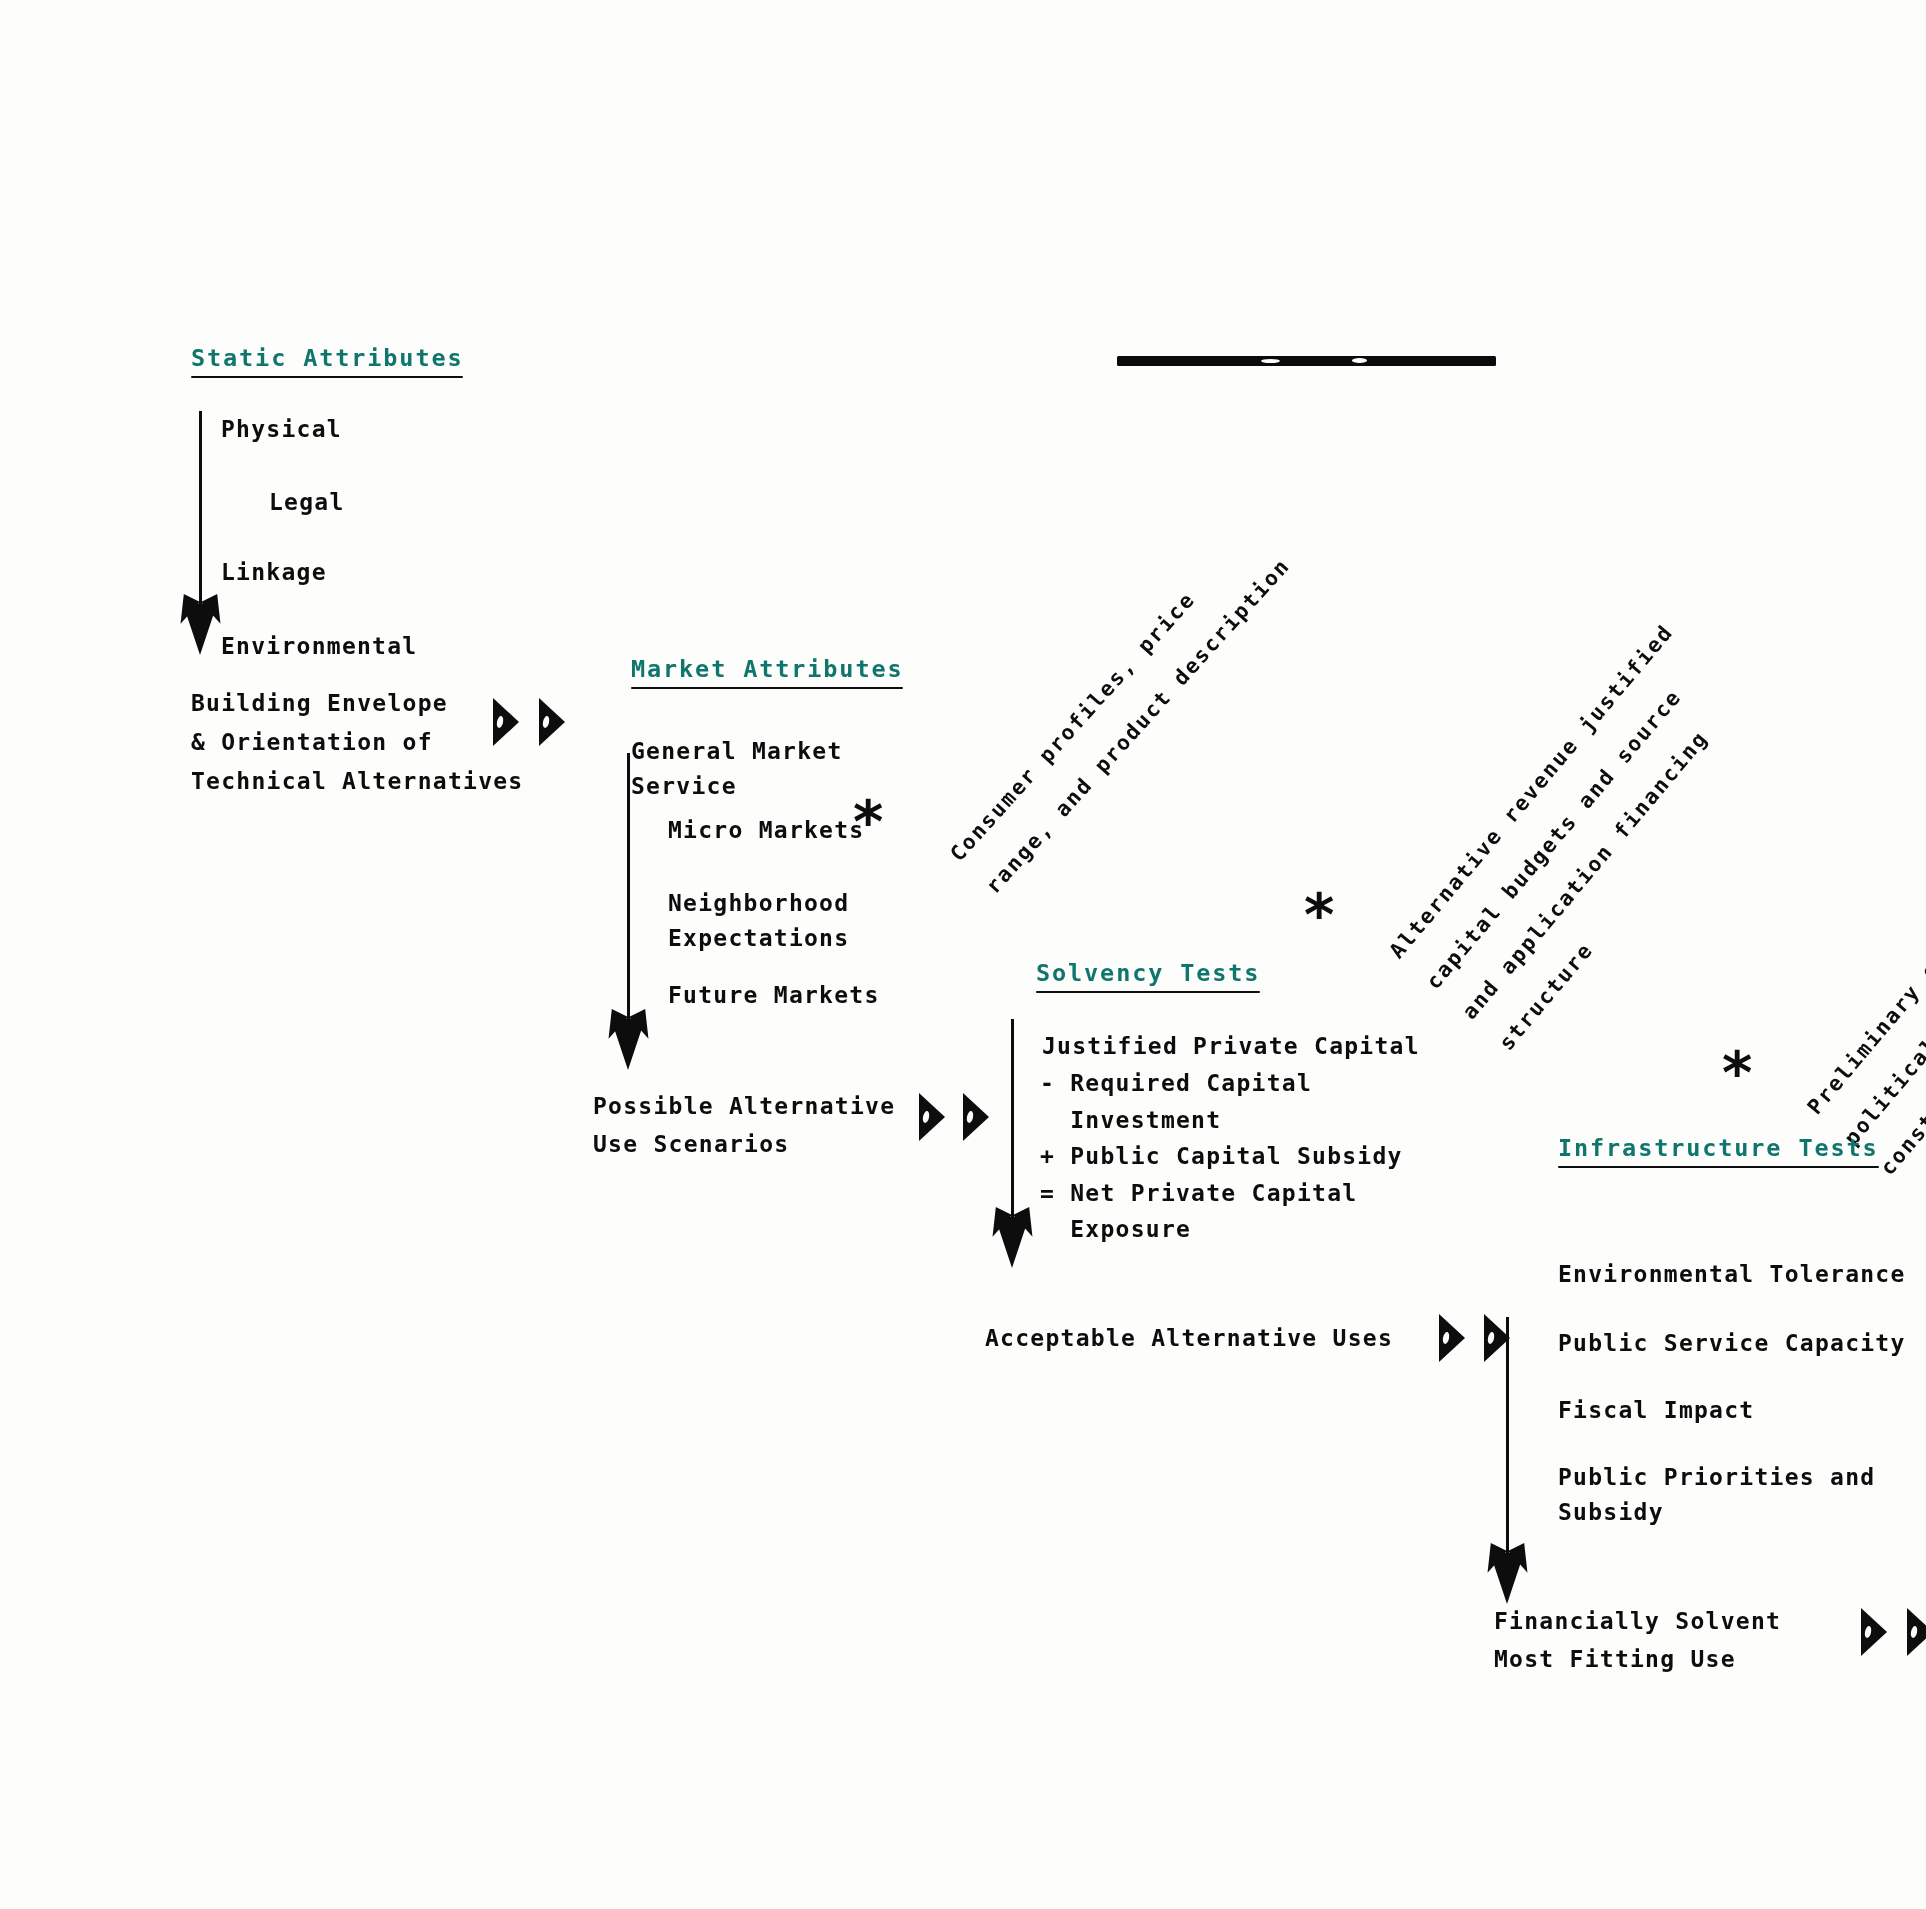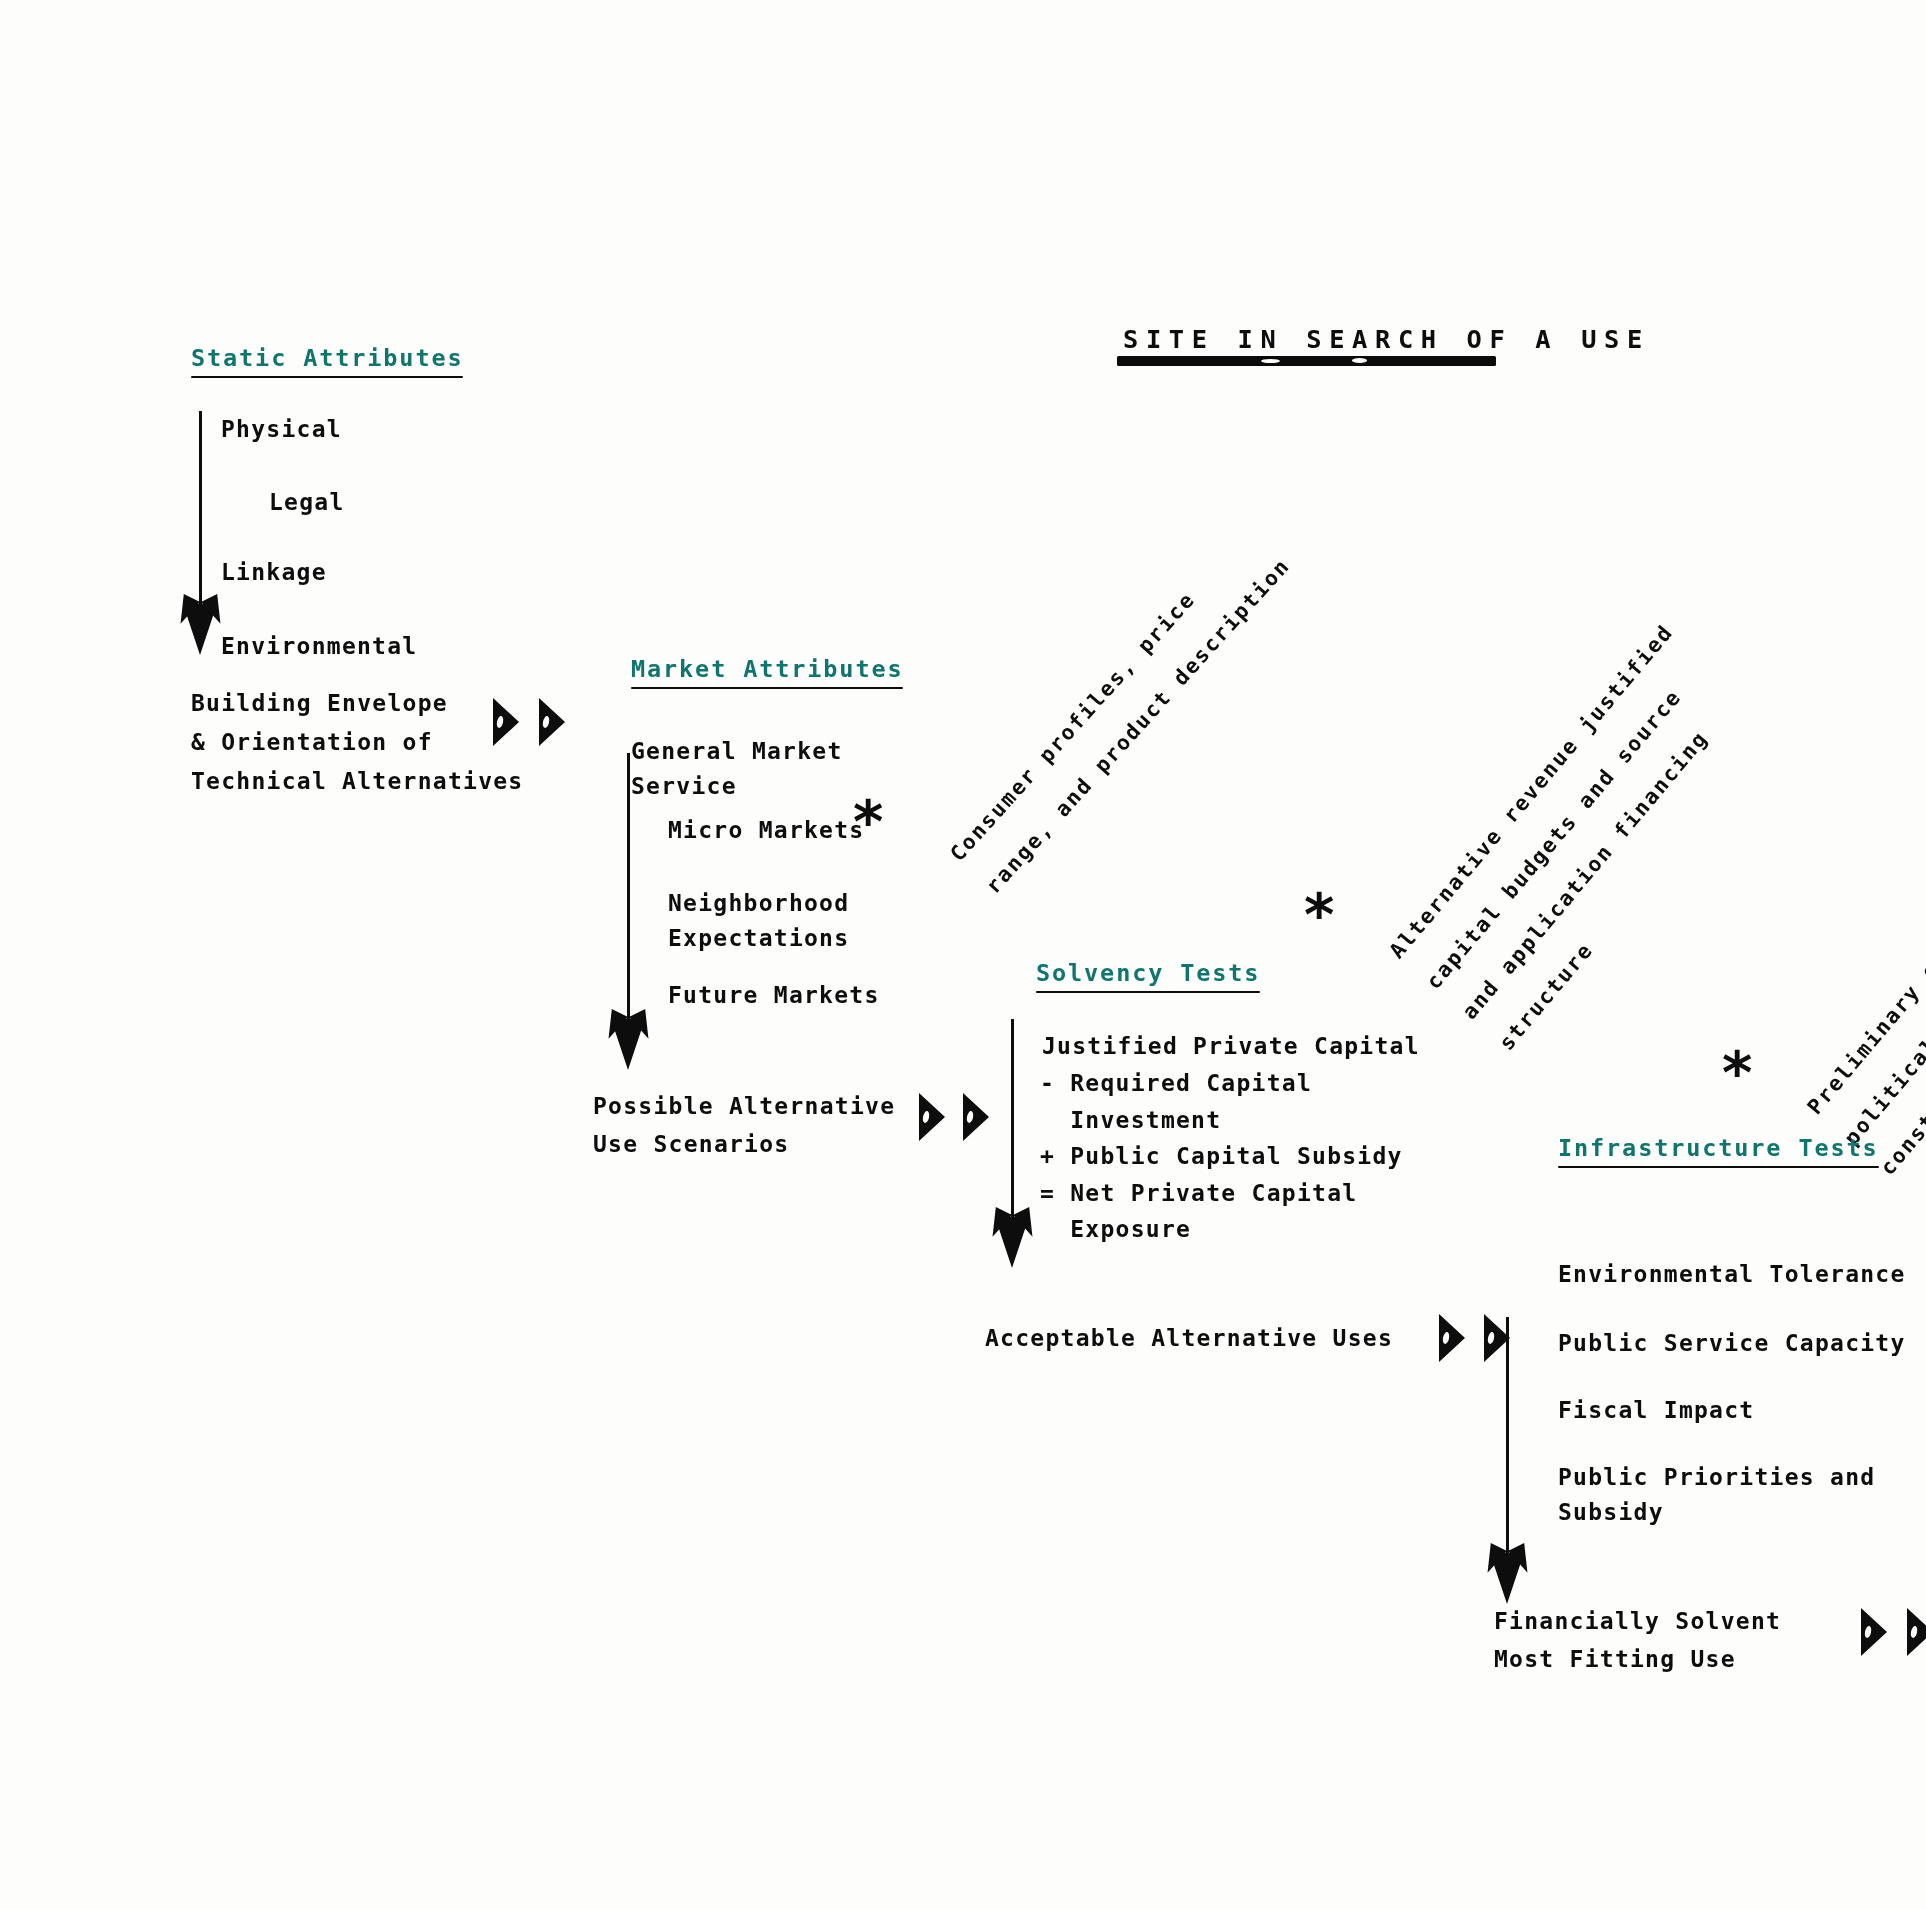--- a/index.html
+++ b/index.html
@@ -154,21 +154,20 @@
     letter-spacing: 0.10em;
     line-height: 1.60;
     color: #0d0d0d;
   }
 </style>
 </head>
 <body>
 
 <div id="page">
 
-  <div class="t sz-title" style="left:1123px; top:320px;">SITE IN SEARCH OF A USE</div>
   <div class="title-rule" style="left:1117px; top:356px; width:379px;"></div>
 
   <div class="heading" style="left:191px; top:344px;">
     <span class="label">Static Attributes</span>
     <span class="rule"></span>
   </div>
 
   <div class="varrow" style="left:200px; top:411px; height:247px;">
     <div class="shaft" style="height:204px;"></div>
     <div class="head" style="top:193px;"></div>

